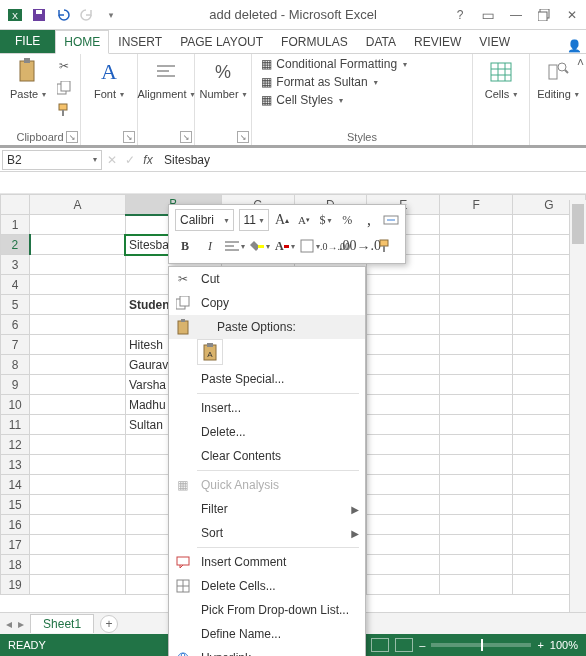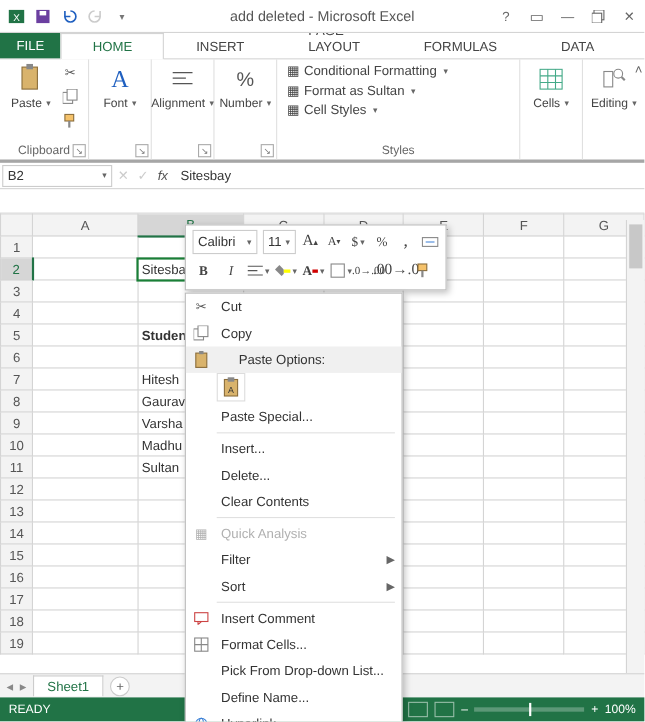--- a/index.html
+++ b/index.html
@@ -7,32 +7,32 @@
   
   .titlebar { height: 30px; background: #fff; border-bottom: 1px solid #d4d4d4; display: flex; align-items: center; position: relative; }
   .qat { display: flex; align-items: center; gap: 2px; padding-left: 4px; }
   .qat-btn { width: 22px; height: 22px; display: flex; align-items: center; justify-content: center; color: #555; }
   .qat-btn svg { width: 16px; height: 16px; }
   .title-center { position: absolute; left: 0; right: 0; text-align: center; font-size: 13px; color: #555; pointer-events: none; }
   .title-right { margin-left: auto; display: flex; align-items: center; }
   .title-right .tbtn { width: 28px; height: 28px; display: flex; align-items: center; justify-content: center; color: #666; }
   
   .tabs { height: 24px; background: #fff; display: flex; align-items: flex-end; border-bottom: 1px solid #d4d4d4; }
-  .tab { padding: 4px 28px; font-size: 12px; color: #444; border: 1px solid transparent; border-bottom: none; }
+  .tab { padding: 4px 8px; font-size: 12px; color: #444; border: 1px solid transparent; border-bottom: none; }
   .tab.file { background: #217346; color: #fff; font-weight: normal; padding: 5px 14px; }
   .tab.active { color: #217346; border: 1px solid #d4d4d4; border-bottom: 1px solid #fff; background: #fff; position: relative; top: 1px; }
   .tabs-right { margin-left: auto; padding: 0 4px; color: #666; display:flex; gap:6px; }
   
   .ribbon { display: flex; border-bottom: 3px solid #a6a6a6; height: 94px; position: relative; }
   .group { border-right: 1px solid #e0e0e0; padding: 2px 6px 0 6px; display: flex; flex-direction: column; align-items:center; position:relative; }
   .group-body { flex: 1; display:flex; align-items: flex-start; gap:4px; }
   .group-label { font-size: 11px; color: #666; padding: 2px 0; align-self: stretch; text-align: center; }
   .big-btn { display: flex; flex-direction: column; align-items: center; justify-content: flex-start; width: 44px; height: 66px; padding-top:2px; }
   .big-btn .icon { width: 28px; height: 28px; display:flex; align-items:center; justify-content:center; }
-  .big-btn .lbl { font-size: 11px; color: #444; text-align:center; line-height:1.1; margin-top:2px; display:flex; align-items:center; gap:2px;}
+  .big-btn .lbl { font-size: 11px; color: #444; text-align:center; line-height:1.1; margin-top:2px; display:flex; align-items:flex-end; gap:2px;}
   .stack { display: flex; flex-direction: column; gap: 2px; }
   .sm { width: 20px; height: 20px; display:flex; align-items:center; justify-content:center; color:#555; }
   .dialog-launcher { position:absolute; right:2px; bottom:2px; width:12px;height:12px; border:1px solid #aaa; font-size:8px; display:flex;align-items:center;justify-content:center; color:#777;}
   .styles-list { display:flex; flex-direction:column; gap:2px; font-size:12px; color:#444; }
   .style-row { display:flex; align-items:center; gap:4px; padding:1px 3px; }
   
   .fbar-row { height: 24px; display:flex; align-items:center; border-bottom:1px solid #d4d4d4; padding:0 2px; gap:2px; }
   .namebox { width: 100px; height:20px; border:1px solid #ccc; display:flex; align-items:center; justify-content:space-between; padding:0 4px; font-size:12px; background:#fff;gap:20px; }
   .fx-btns { display:flex; align-items:center; gap:2px; }
   .fx-btns span { width:16px; text-align:center; color:#888; }
@@ -662,21 +662,21 @@
       <span class="cm-label">Insert Comment</span>
     </div>
   <div class="cm-row">
       <span class="cm-icon">
         <svg width="14" height="14">
           <rect x="1" y="1" width="12" height="12" fill="none" stroke="#888"></rect>
           <line x1="1" y1="7" x2="13" y2="7" stroke="#888"></line>
           <line x1="7" y1="1" x2="7" y2="13" stroke="#888"></line>
         </svg>
       </span>
-      <span class="cm-label">Format Cells...</span>
+      <span class="cm-label">Delete Cells...</span>
     </div>
   <div class="cm-row">
       <span class="cm-icon"></span>
       <span class="cm-label">Pick From Drop-down List...</span>
     </div>
   <div class="cm-row">
       <span class="cm-icon"></span>
       <span class="cm-label">Define Name...</span>
     </div>
   <div class="cm-row">

